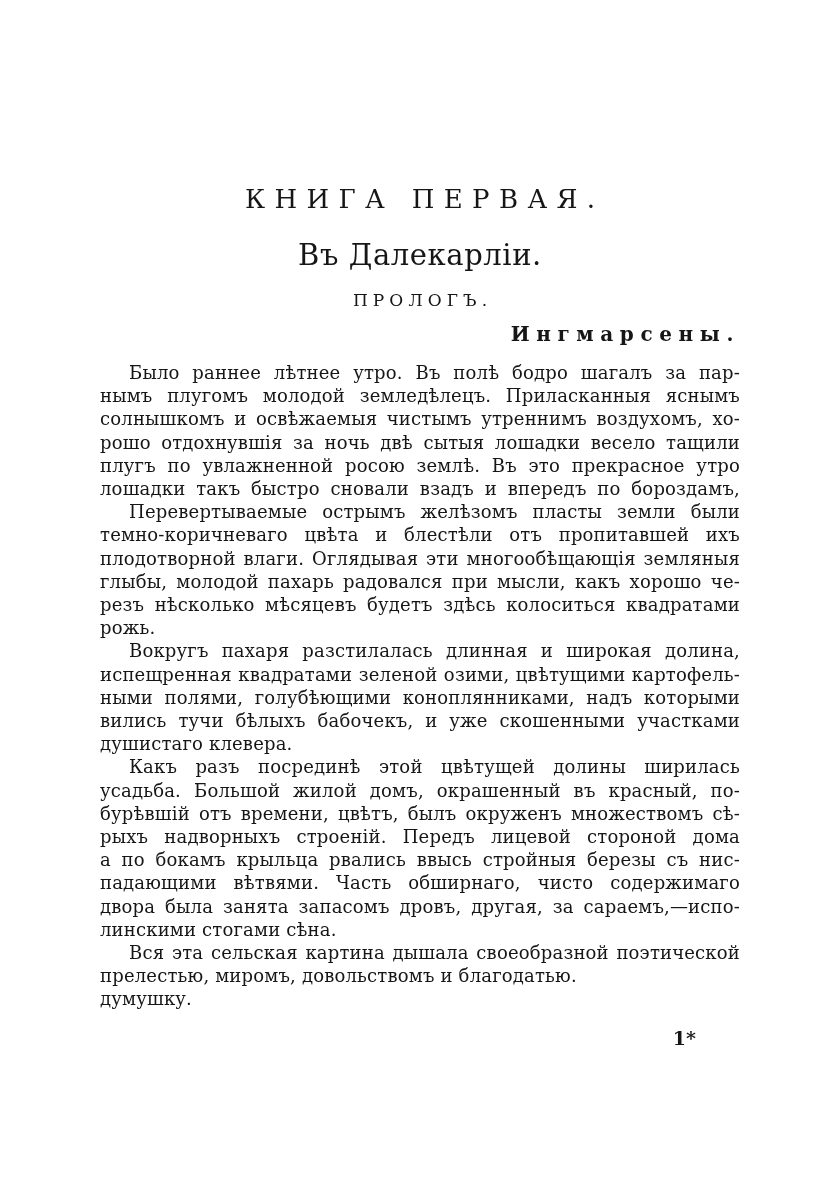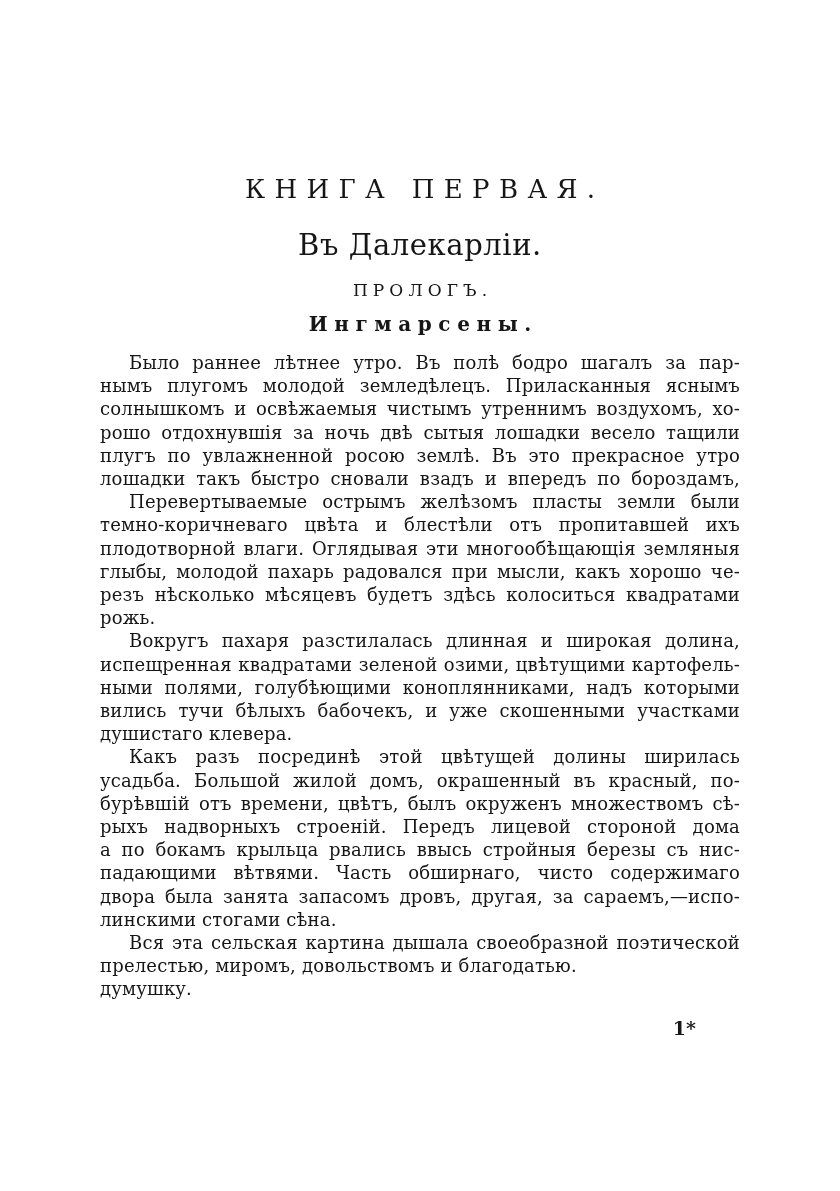--- a/index.html
+++ b/index.html
@@ -12,21 +12,21 @@
     width: 840px;
     height: 1191px;
     background: #ffffff;
     color: #161616;
     font-family: "DejaVu Serif", serif;
     overflow: hidden;
   }
   .content {
     position: absolute;
     left: 100px;
-    top: 174px;
+    top: 184px;
     width: 640px;
   }
   .book-title {
     margin: 0 0 24px 0;
     font-size: 26px;
     font-weight: normal;
     letter-spacing: 0.36em;
     text-align: center;
     text-indent: 0.36em; 
     white-space: nowrap;
@@ -45,21 +45,21 @@
     letter-spacing: 0.30em;
     text-indent: 0.30em;
     text-align: center;
   }
   .chapter-heading {
     margin: 0 0 15px 0;
     font-size: 20px;
     font-weight: bold;
     letter-spacing: 0.33em;
     text-indent: 0.33em;
-    text-align: center;
+    text-align: right;
   }
   .body-text {
     font-size: 18px;
     line-height: 23.2px;
     letter-spacing: 0.01em;
   }
   .para { margin: 0; }
   .para .line {
     text-align: justify;
     text-align-last: justify;

